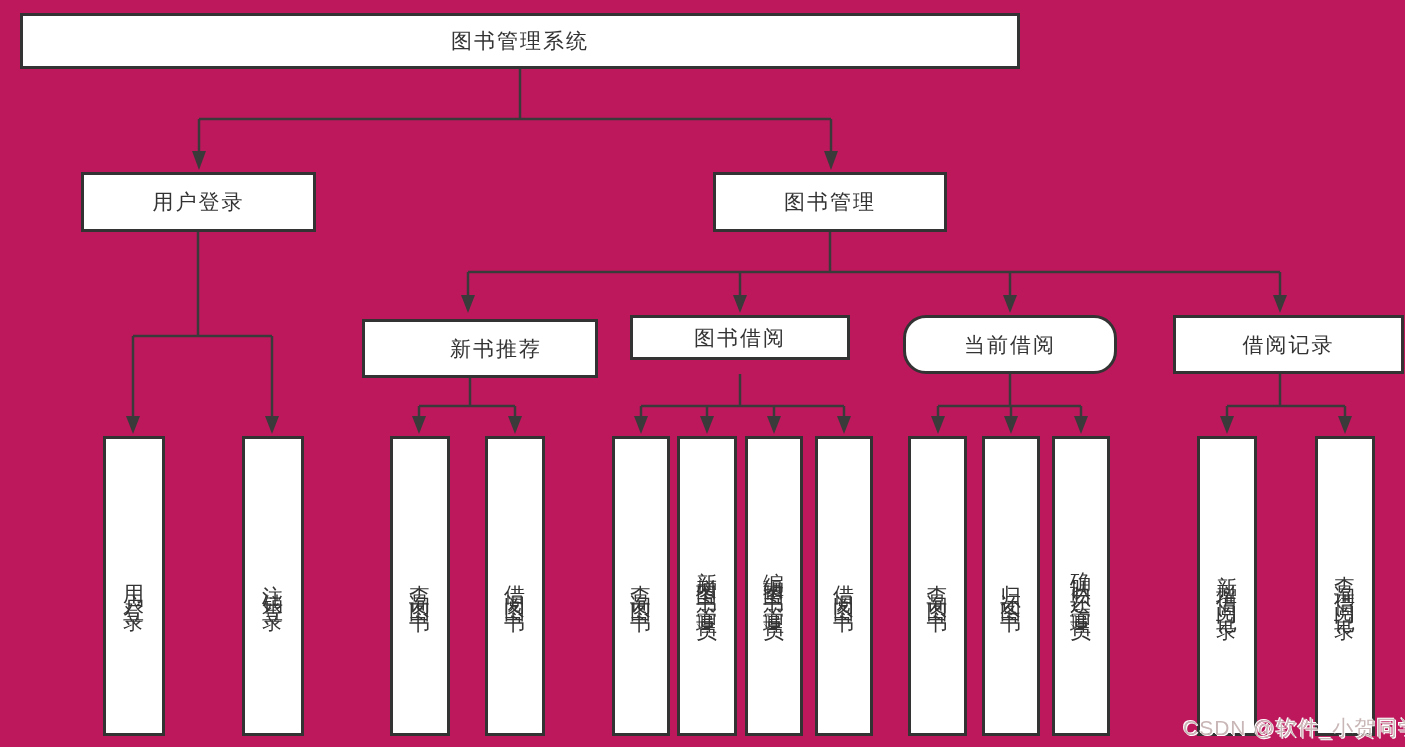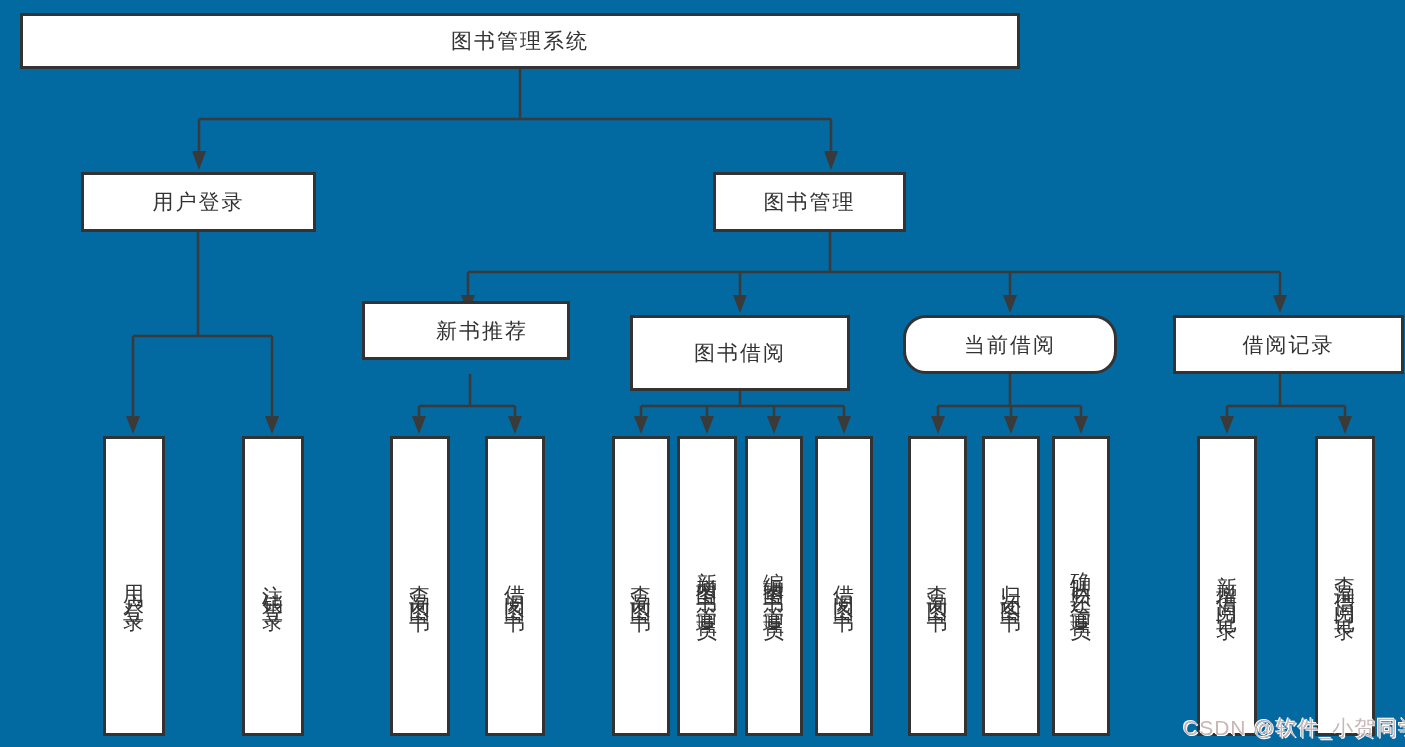--- a/index.html
+++ b/index.html
@@ -1,17 +1,17 @@
 <!DOCTYPE html>
 <html><head>
 <meta charset="utf-8">
 <style>
   html,body { margin:0; padding:0; background:#fff; }
   .canvas {
-    position:relative; width:1405px; height:747px; background:#0369a1;
+    position:relative; width:1405px; height:747px; background:#be185d;
     font-family:"Liberation Sans","DejaVu Sans",sans-serif; color:#333333; overflow:hidden;
   }
   .wires { position:absolute; left:0; top:0; width:1405px; height:747px; pointer-events:none; }
   .node {
     position:absolute; box-sizing:border-box; border:3px solid #333333; background:#ffffff;
     display:flex; align-items:center; justify-content:center;
     font-size:21px; letter-spacing:2px; white-space:nowrap;
   }
   .leaf {
     position:absolute; box-sizing:border-box; border:3px solid #333333; background:#ffffff;
@@ -70,28 +70,28 @@
     <polygon fill="#3a3a3a" stroke="none" points="1338,416 1352,416 1345,434"></polygon>
   </svg>
 
   <div class="node" style="left:20px; top:13px; width:1000px; height:56px;">
     <span>图书管理系统</span>
   </div>
 
   <div class="node" style="left:81px; top:172px; width:235px; height:60px;">
     <span>用户登录</span>
   </div>
-  <div class="node" style="left:713px; top:172px; width:193px; height:60px;">
+  <div class="node" style="left:713px; top:172px; width:234px; height:60px;">
     <span>图书管理</span>
   </div>
 
-  <div class="node" style="left:362px; top:301px; width:208px; height:59px;padding-left:32px;">
+  <div class="node" style="left:362px; top:319px; width:236px; height:59px;padding-left:32px;">
     <span>新书推荐</span>
   </div>
-  <div class="node" style="left:630px; top:315px; width:220px; height:76px;">
+  <div class="node" style="left:630px; top:315px; width:220px; height:45px;">
     <span>图书借阅</span>
   </div>
   <div class="node" style="left:903px; top:315px; width:214px; height:59px;border-radius:23px;">
     <span>当前借阅</span>
   </div>
   <div class="node" style="left:1173px; top:315px; width:231px; height:59px;">
     <span>借阅记录</span>
   </div>
 
   <div class="leaf" style="left:103px; width:62px;">

